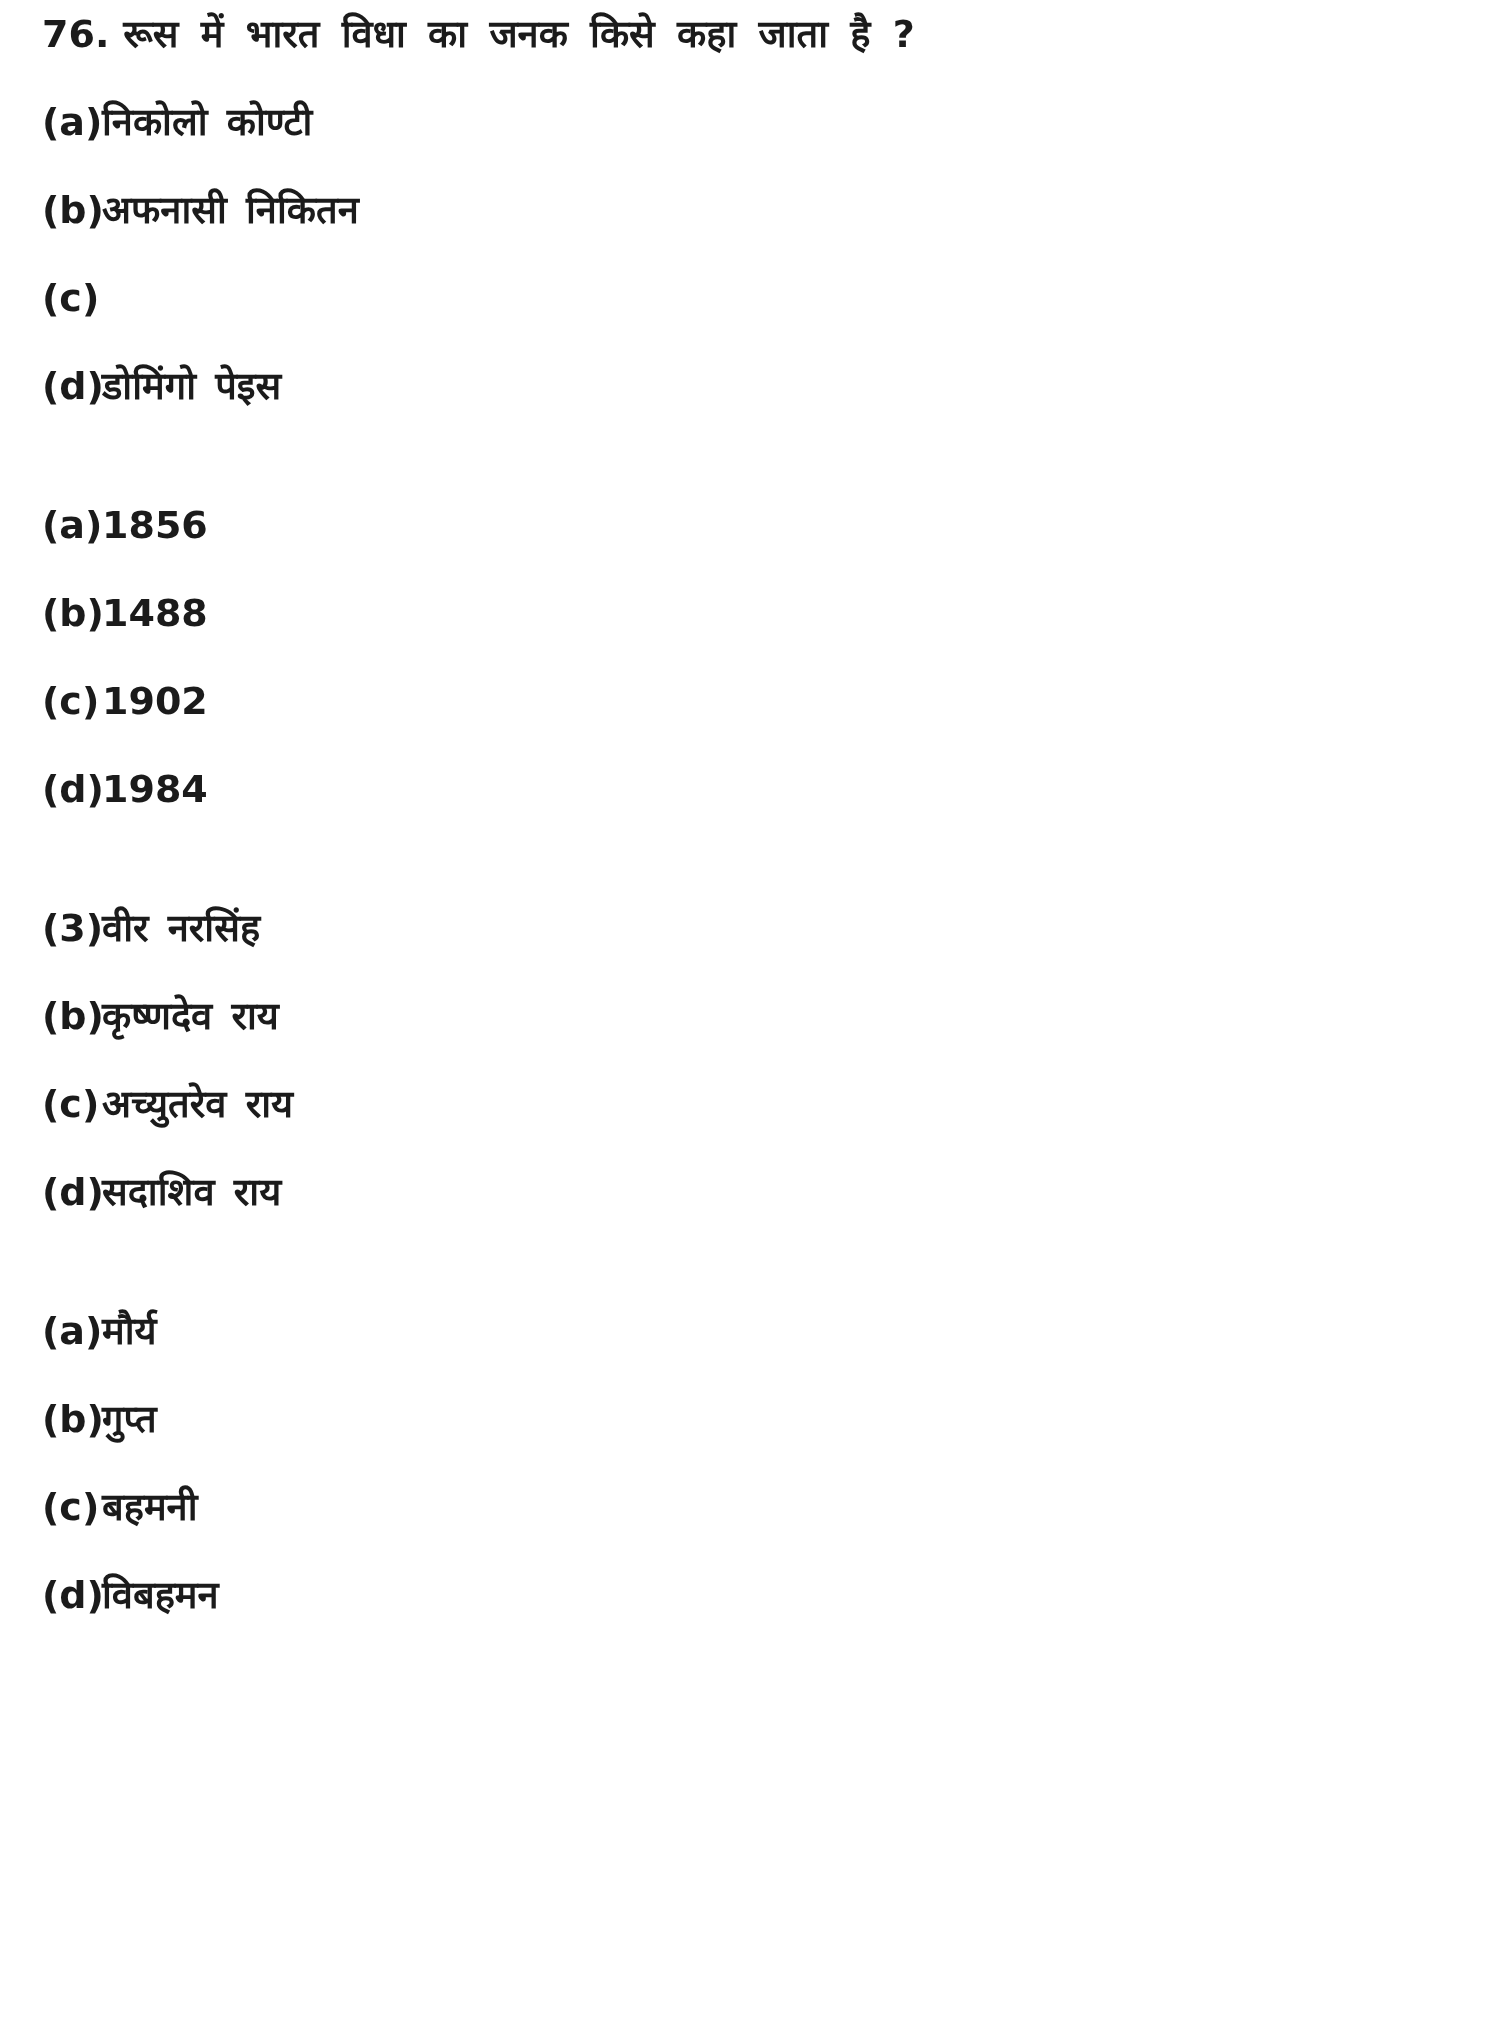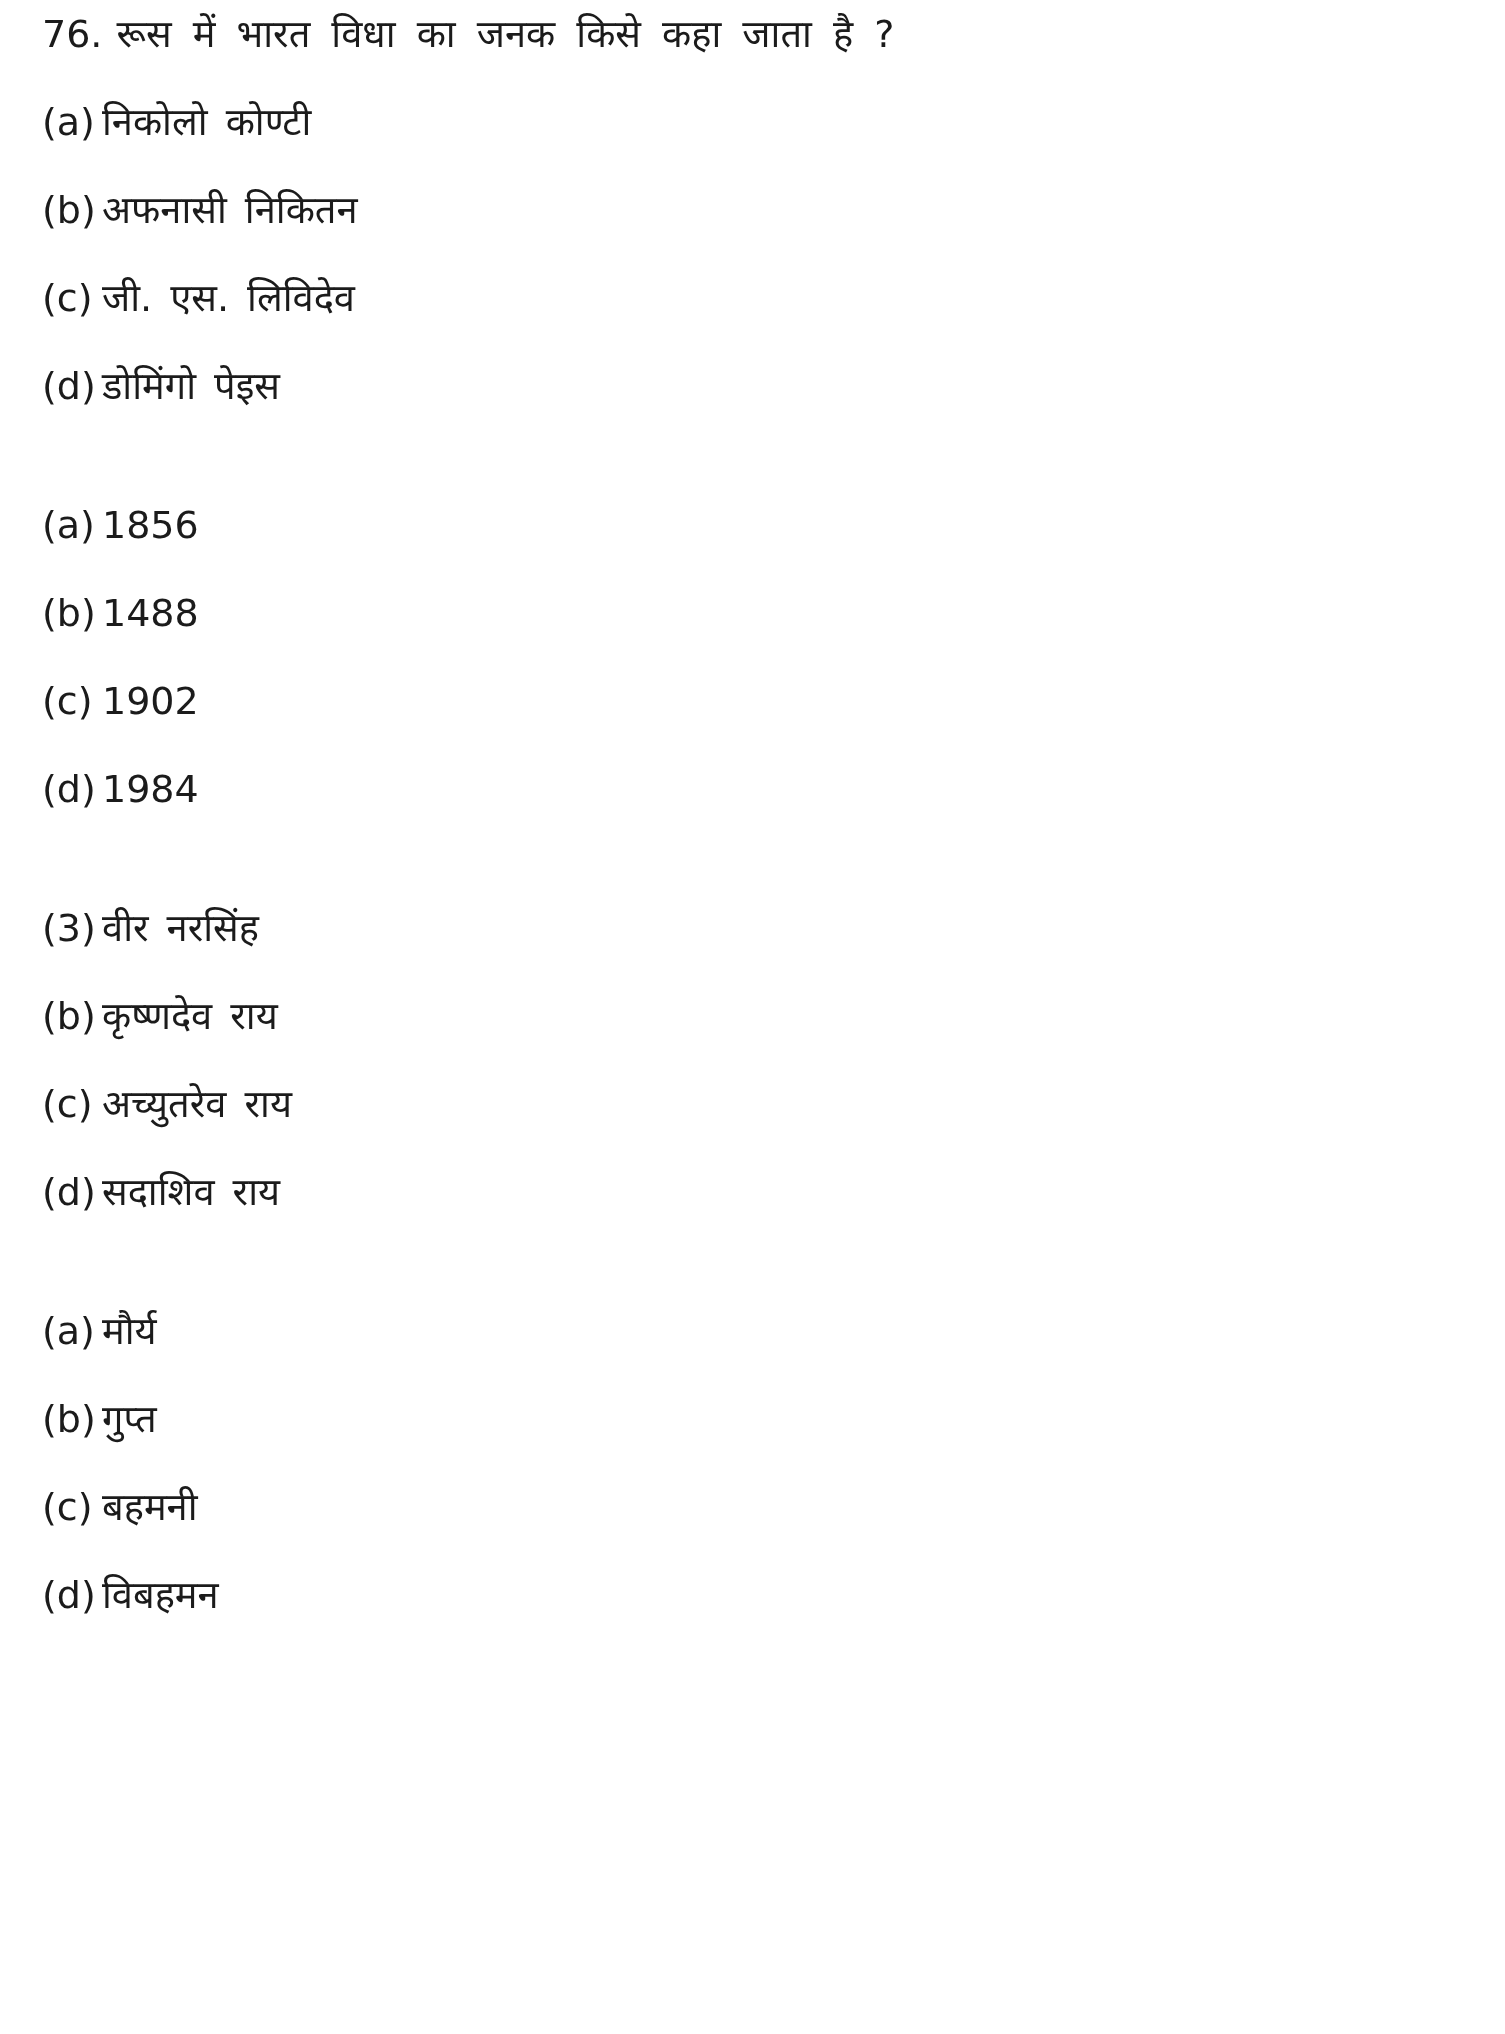--- a/index.html
+++ b/index.html
@@ -11,20 +11,21 @@
     width: 1505px;
     height: 2034px;
     font-family: "DejaVu Sans", sans-serif;
     color: #1b1b1b;
     overflow: hidden;
   }
   .page {
     padding: 8px 30px 0 42px;
     box-sizing: border-box;
     width: 1505px;
+    font-weight: bold;
   }
   .question {
     margin-bottom: 87px;
   }
   .question:last-child {
     margin-bottom: 0;
   }
   .q-line {
     font-size: 38px;
     line-height: 52px;
@@ -67,21 +68,20 @@
     <div class="option">
       <span class="opt-letter">(a)</span>
       <span class="opt-text">निकोलो कोण्टी</span>
     </div>
     <div class="option">
       <span class="opt-letter">(b)</span>
       <span class="opt-text">अफनासी निकितन</span>
     </div>
     <div class="option">
       <span class="opt-letter">(c)</span>
-      <span class="opt-text">जी. एस. लिविदेव</span>
     </div>
     <div class="option">
       <span class="opt-letter">(d)</span>
       <span class="opt-text">डोमिंगो पेइस</span>
     </div>
   </div>
 
   <div class="question">
     <div class="option">
       <span class="opt-letter">(a)</span>

